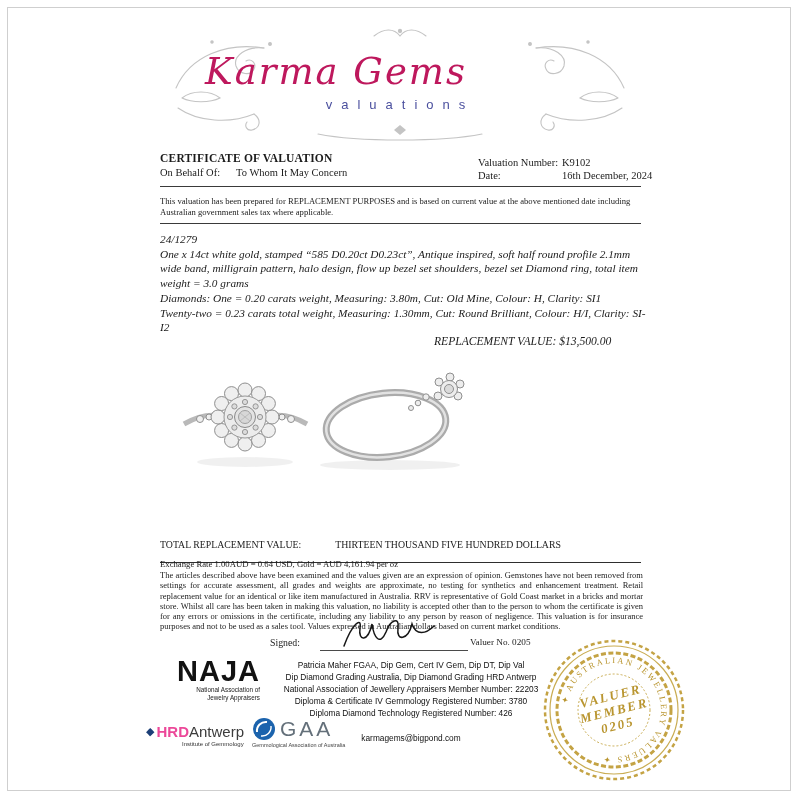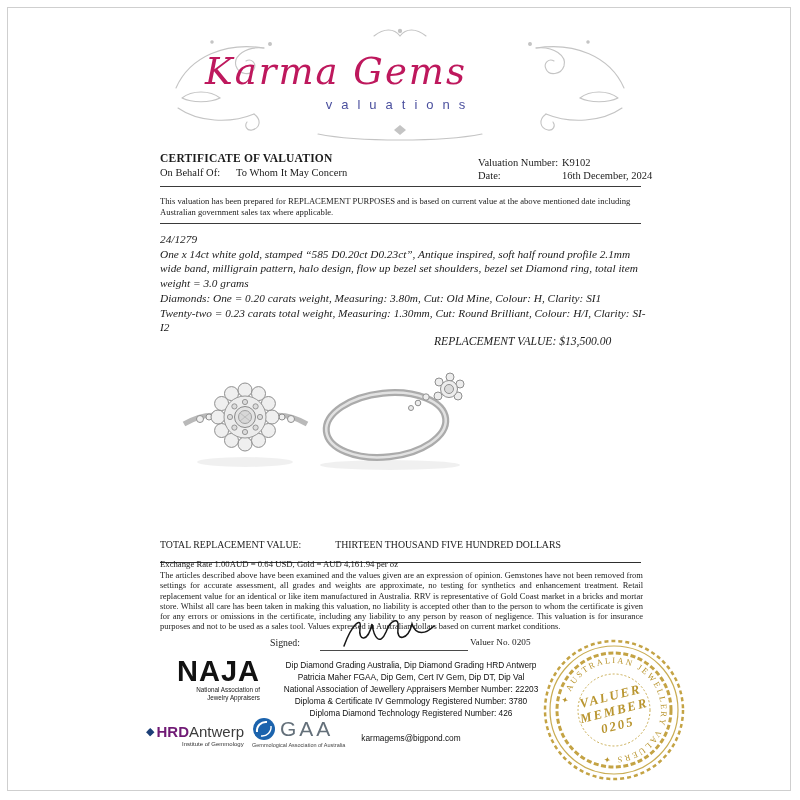--- a/index.html
+++ b/index.html
@@ -51,21 +51,21 @@
   .naja-sub{font-size:6.3px;line-height:7.6px;color:#222;}
 
   .creds{left:258px;top:660px;width:306px;text-align:center;font-family:"Liberation Sans",sans-serif;
          font-size:8.3px;line-height:11.9px;color:#101010;}
   .email{left:258px;top:733px;width:306px;text-align:center;font-family:"Liberation Sans",sans-serif;
          font-size:8.3px;color:#101010;}
 
   .hrd{left:146px;top:723px;font-family:"Liberation Sans",sans-serif;}
   .hrd-row{display:flex;align-items:center;}
   .hrd-diamond{color:#1c3f77;font-size:11px;margin-right:2px;}
-  .hrd-bold{font-weight:bold;font-size:15px;color:#701a75;}
+  .hrd-bold{font-weight:bold;font-size:15px;color:#ec4899;}
   .hrd-rest{font-size:15px;color:#3c3c3c;}
   .hrd-sub{font-size:6px;color:#333;margin-left:36px;margin-top:1px;}
 
   .gaa{left:252px;top:717px;font-family:"Liberation Sans",sans-serif;}
   .gaa-row{display:flex;align-items:center;gap:4px;text-align:center;}
   .gaa-word{font-size:21px;letter-spacing:3px;color:#64707a;}
   .gaa-sub{font-size:5.5px;color:#444;margin-top:1px;}
 
   .seal{left:540px;top:636px;}
   .ring-front{left:178px;top:372px;}
@@ -198,22 +198,22 @@
 </svg>
 <div class="abs valuer-no">Valuer No. 0205</div>
 
 <div class="abs naja">
   <div class="naja-word">NAJA</div>
   <div class="naja-sub">National Association of</div>
   <div class="naja-sub">Jewelry Appraisers</div>
 </div>
 
 <div class="abs creds">
+  <div>Patricia Maher FGAA, Dip Gem, Cert IV Gem, Dip DT, Dip Val</div>
   <div>Dip Diamond Grading Australia, Dip Diamond Grading HRD Antwerp</div>
-  <div>Patricia Maher FGAA, Dip Gem, Cert IV Gem, Dip DT, Dip Val</div>
   <div>National Association of Jewellery Appraisers Member Number: 22203</div>
   <div>Diploma &amp; Certificate IV Gemmology Registered Number: 3780</div>
   <div>Diploma Diamond Technology Registered Number: 426</div>
 </div>
 <div class="abs email">karmagems@bigpond.com</div>
 
 <div class="abs hrd">
   <div class="hrd-row">
     <span class="hrd-diamond">◆</span>
     <span class="hrd-bold">HRD</span>

